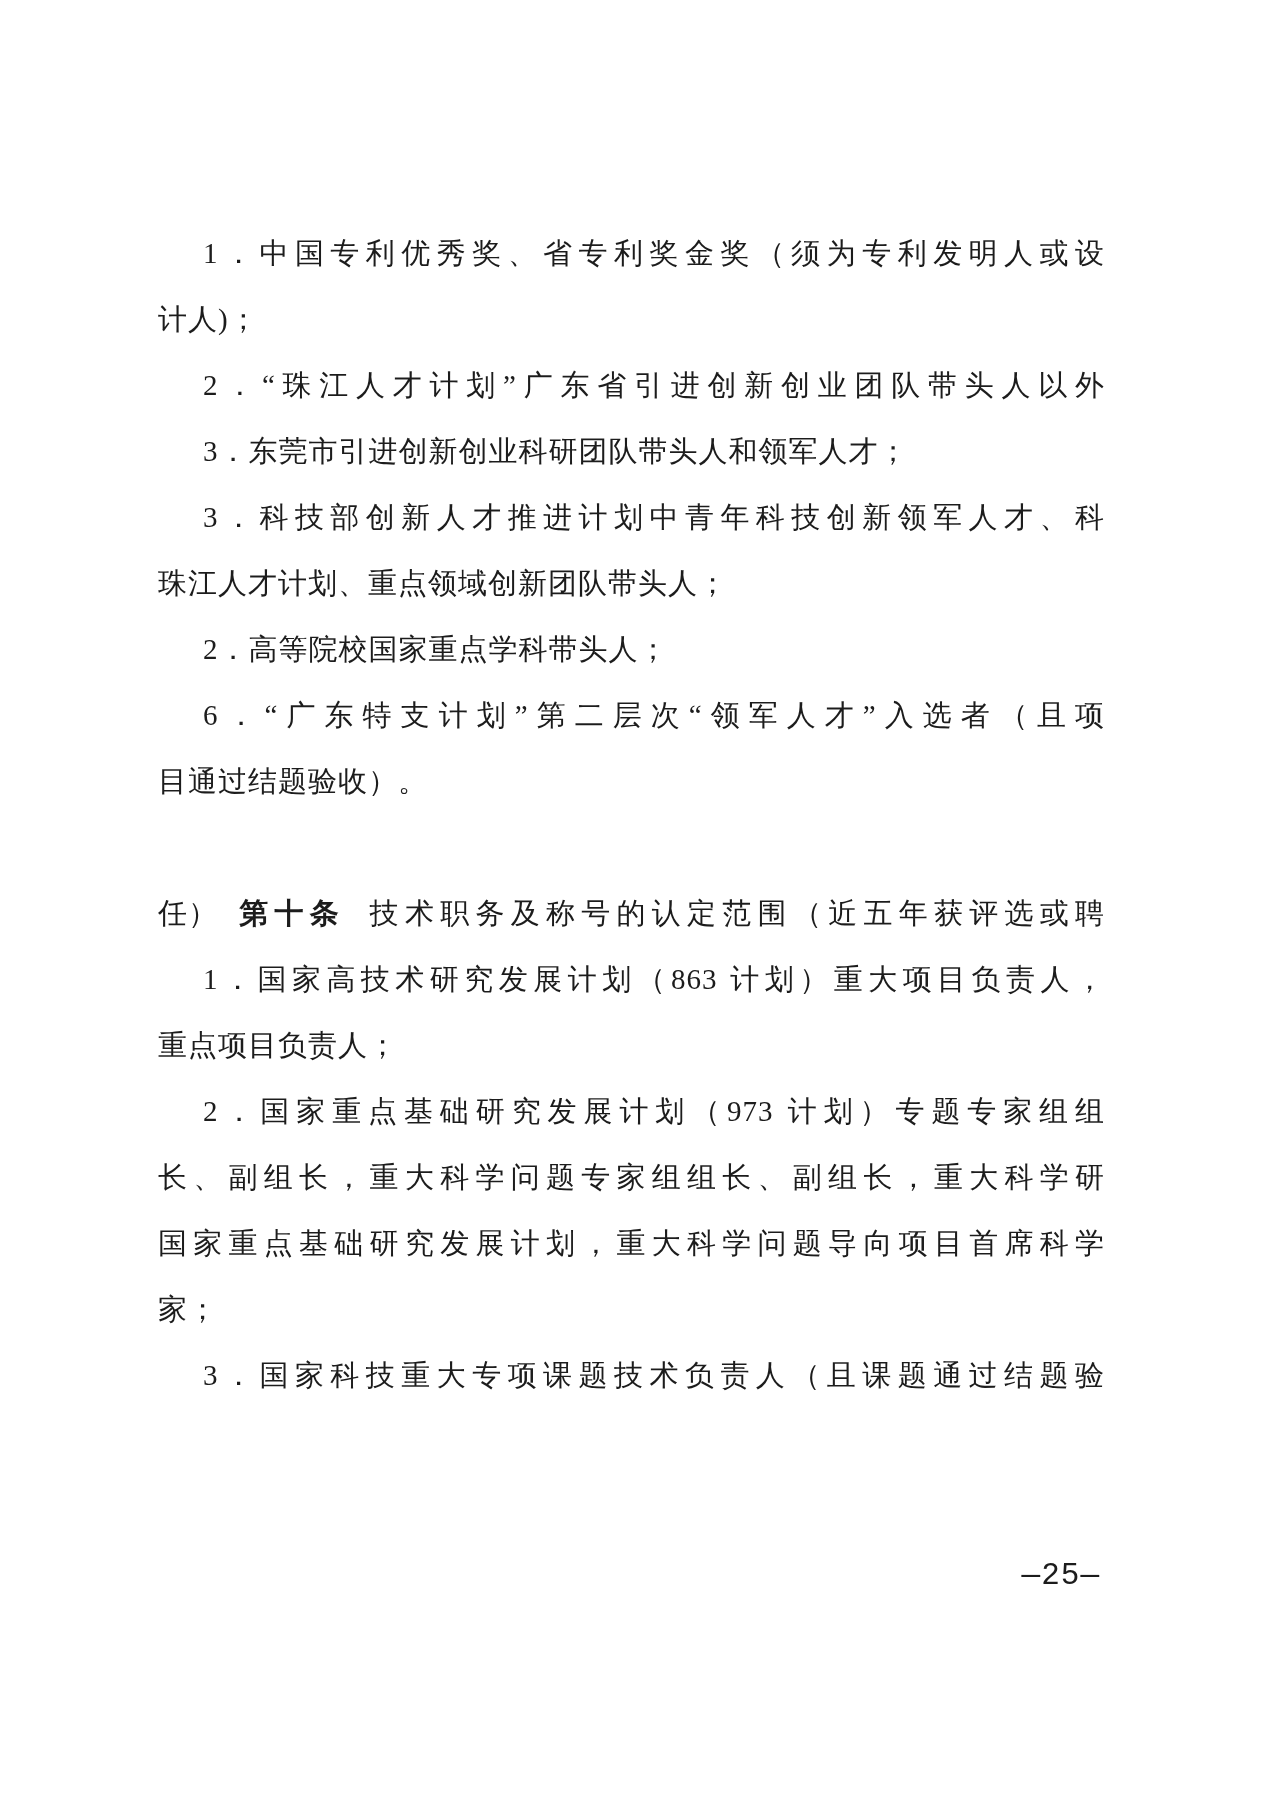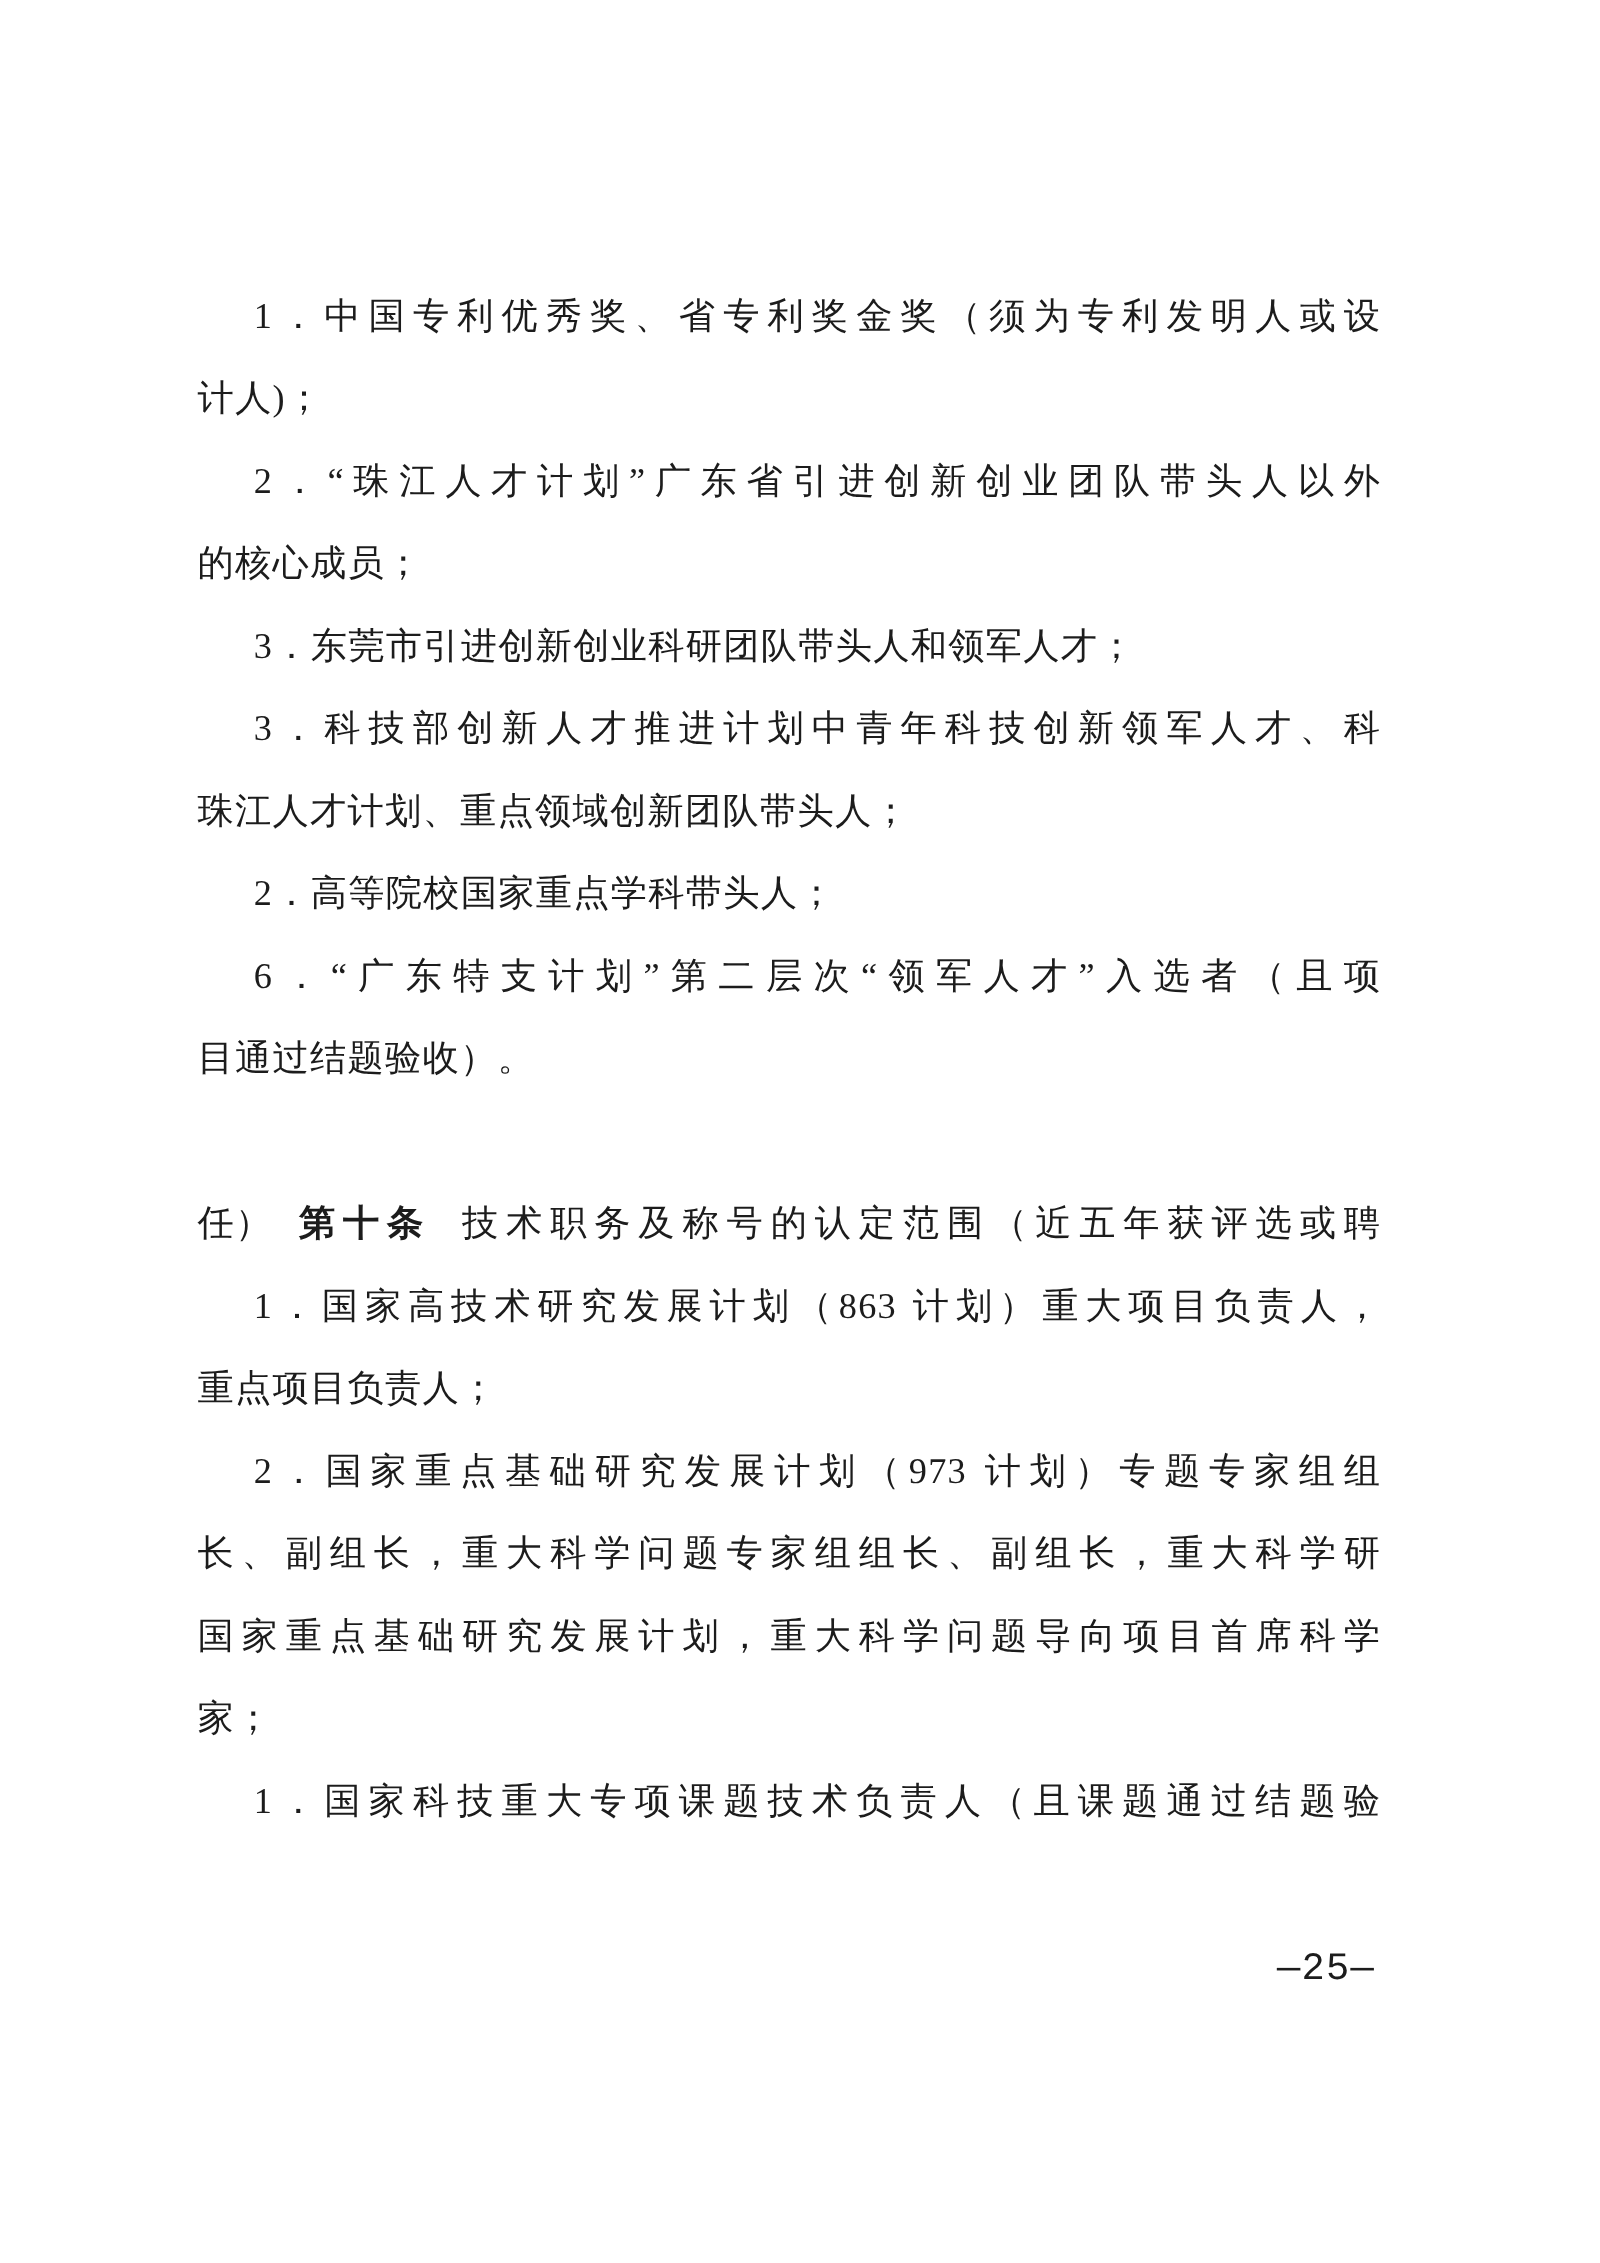--- a/index.html
+++ b/index.html
@@ -56,33 +56,32 @@
   }
 </style>
 </head>
 <body>
 
 <div class="page">
   <div class="text-block">
     <div class="line indent justify">1．中国专利优秀奖、省专利奖金奖（须为专利发明人或设</div>
     <div class="line">计人)；</div>
     <div class="line indent justify">2．“珠江人才计划”广东省引进创新创业团队带头人以外</div>
-    <div class="line">的核心成员；</div>
     <div class="line indent">3．东莞市引进创新创业科研团队带头人和领军人才；</div>
     <div class="line indent justify">3．科技部创新人才推进计划中青年科技创新领军人才、科</div>
     <div class="line">珠江人才计划、重点领域创新团队带头人；</div>
     <div class="line indent">2．高等院校国家重点学科带头人；</div>
     <div class="line indent justify">6．“广东特支计划”第二层次“领军人才”入选者（且项</div>
     <div class="line">目通过结题验收）。</div>
     <div class="line indent justify">
       <span class="article-label">第十条</span><span>技术职务及称号的认定范围（近五年获评选或聘</span>
     </div>
     <div class="line">任）</div>
     <div class="line indent justify">1．国家高技术研究发展计划（863 计划）重大项目负责人，</div>
     <div class="line">重点项目负责人；</div>
     <div class="line indent justify">2．国家重点基础研究发展计划（973 计划）专题专家组组</div>
     <div class="line justify">长、副组长，重大科学问题专家组组长、副组长，重大科学研</div>
     <div class="line justify">国家重点基础研究发展计划，重大科学问题导向项目首席科学</div>
     <div class="line">家；</div>
-    <div class="line indent justify">1．国家科技重大专项课题技术负责人（且课题通过结题验</div>
+    <div class="line indent justify">3．国家科技重大专项课题技术负责人（且课题通过结题验</div>
   </div>
   <div class="page-number">—25—</div>
 </div>
 
 </body></html>

